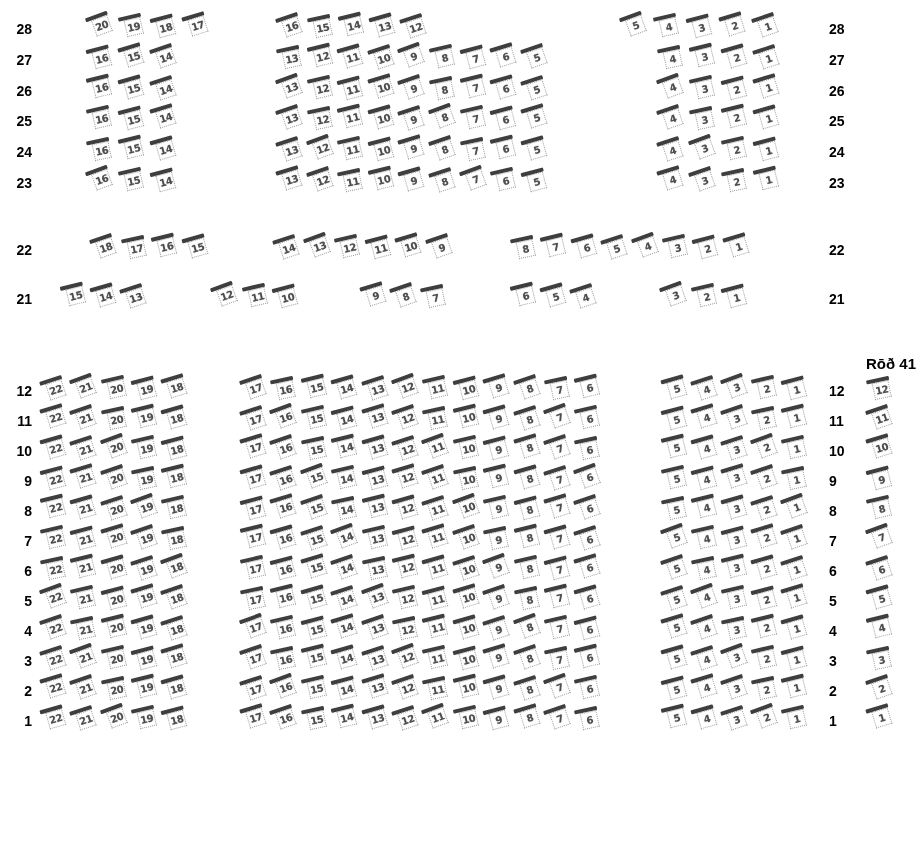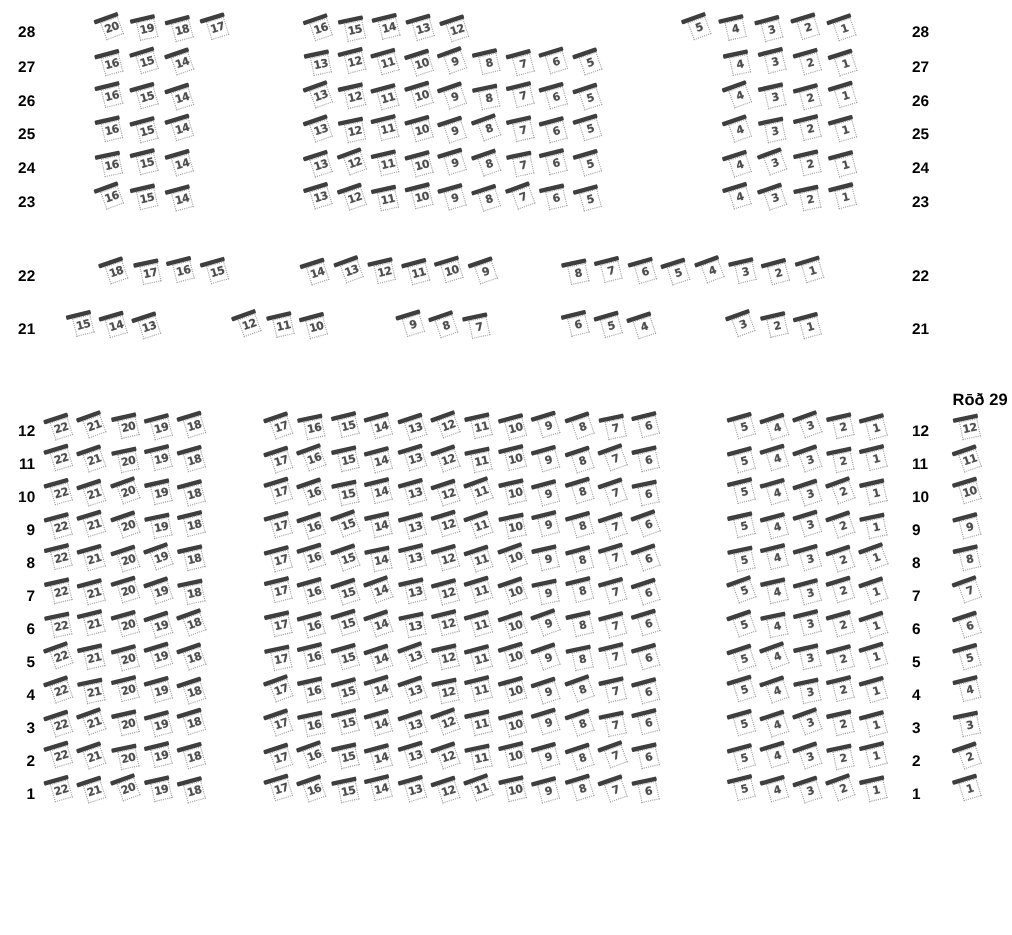--- a/index.html
+++ b/index.html
@@ -1698,14 +1698,14 @@
       </div>
       <div class="seat" style="left: 868px; top: 677px; transform: rotate(-19deg);">
         <div class="seat-bar"></div>
         <div class="seat-box">2</div>
       </div>
       <div class="seat" style="left: 868px; top: 706px; transform: rotate(-17deg);">
         <div class="seat-bar"></div>
         <div class="seat-box">1</div>
       </div>
     </div>
-  <div class="side-col-label" style="left: 866px; top: 355px;">Rōð 29</div>
+  <div class="side-col-label" style="left: 866px; top: 355px;">Rōð 41</div>
 </div>
 
 </body></html>

